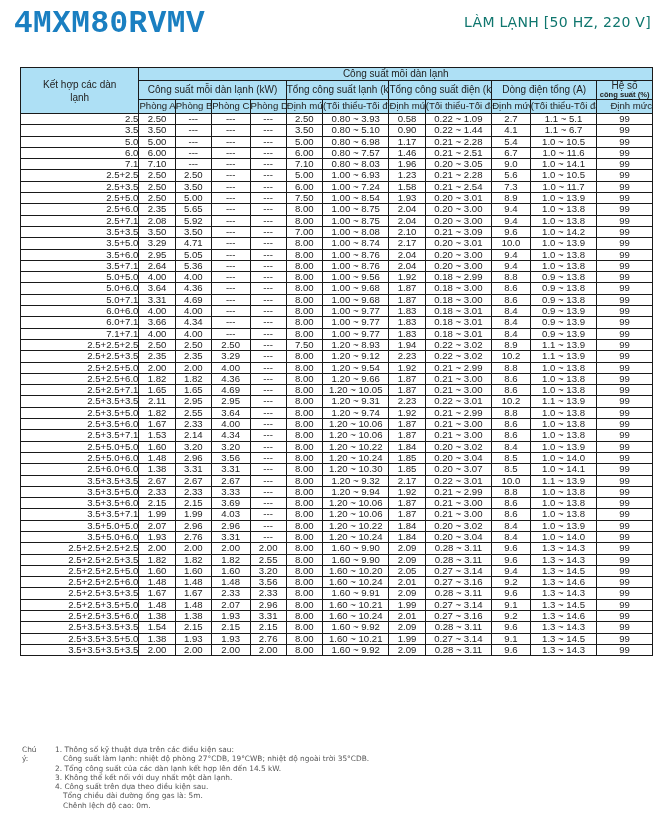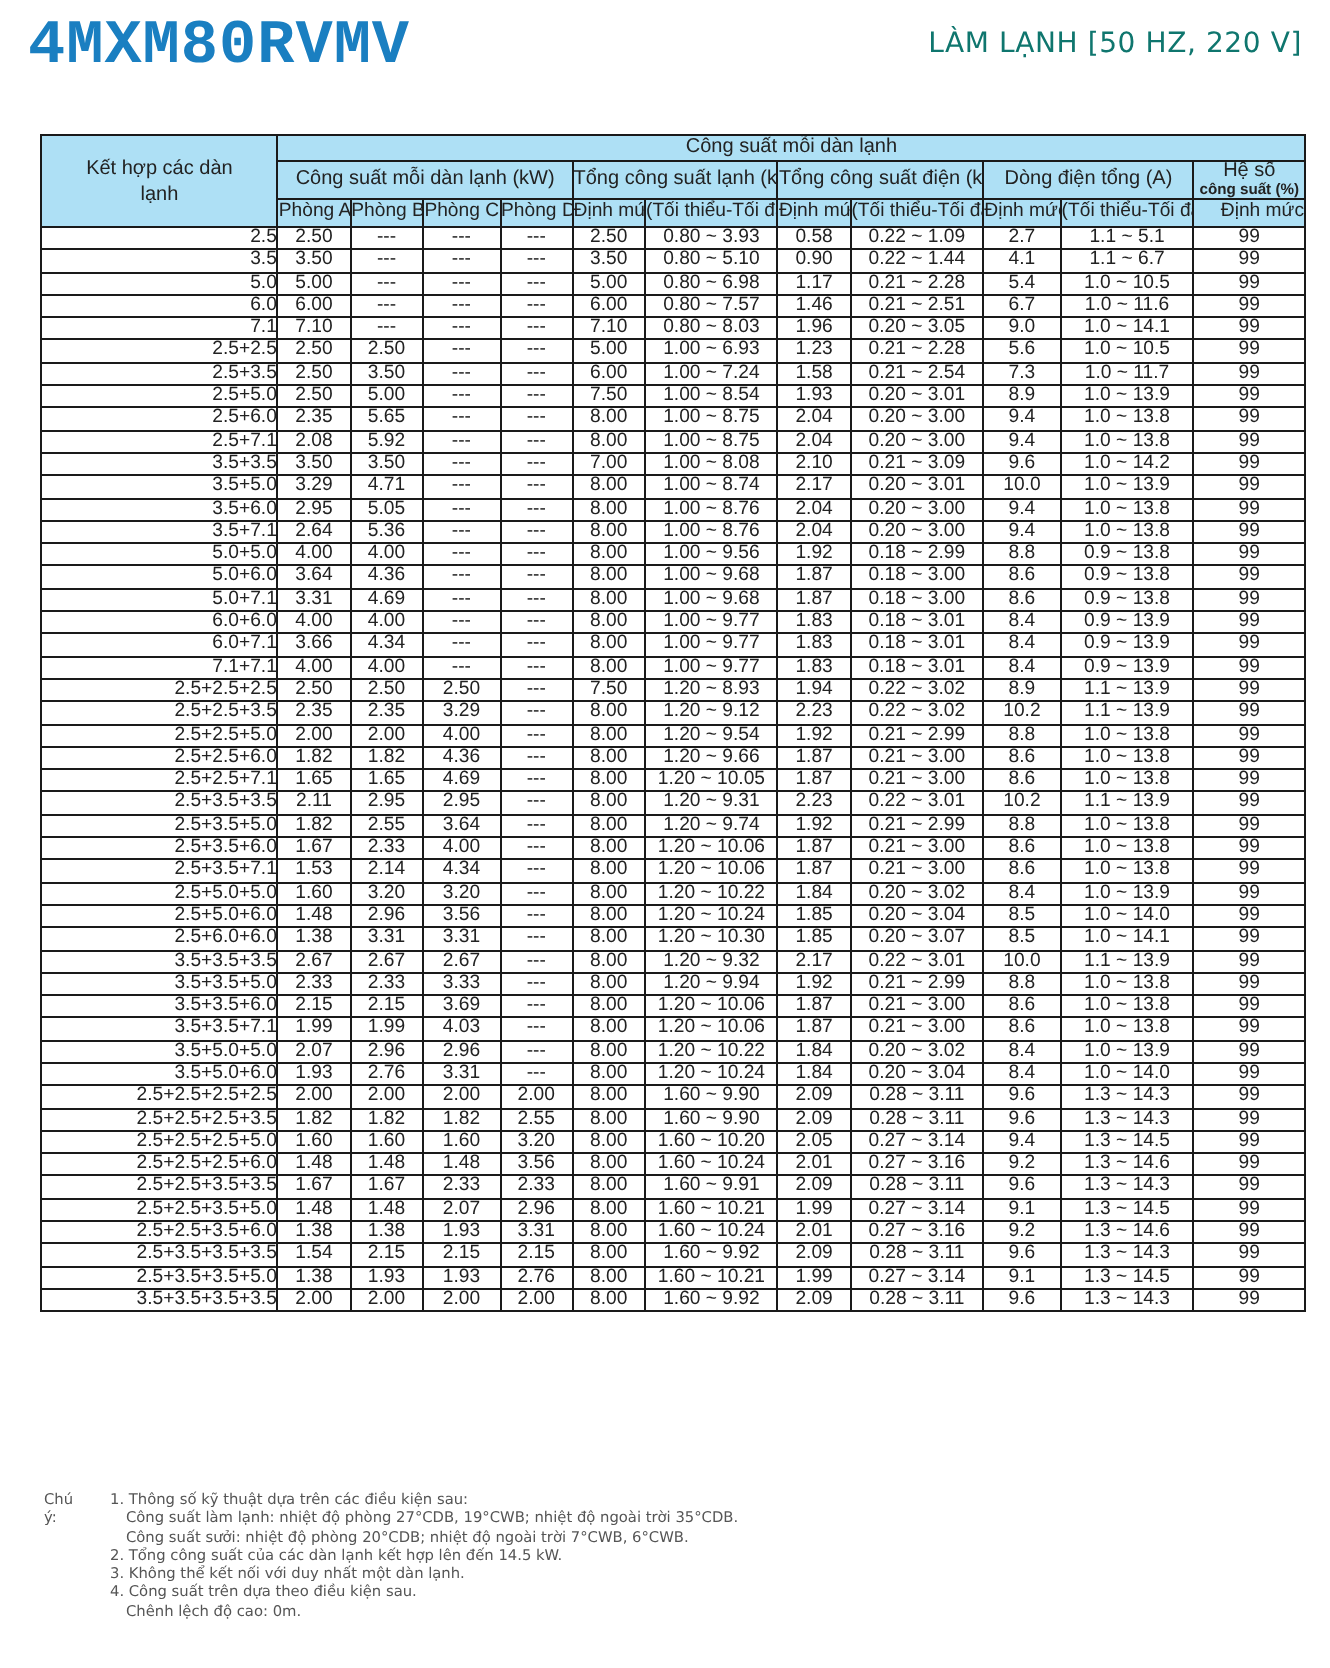--- a/index.html
+++ b/index.html
@@ -744,19 +744,19 @@
         <td>99</td>
       </tr>
     </tbody>
 </table>
 
 <div class="notes">
   <div class="label">Chú ý:</div>
   <div class="list">
     <div>1. Thông số kỹ thuật dựa trên các điều kiện sau:</div>
     <div class="sub">Công suất làm lạnh: nhiệt độ phòng 27°CDB, 19°CWB; nhiệt độ ngoài trời 35°CDB.</div>
-    <div class="sub">Công suất sưởi: nhiệt độ phòng 20°CDB; nhiệt độ ngoài trời 7°CWB, 6°CWB.</div>
     <div>2. Tổng công suất của các dàn lạnh kết hợp lên đến 14.5 kW.</div>
     <div>3. Không thể kết nối với duy nhất một dàn lạnh.</div>
     <div>4. Công suất trên dựa theo điều kiện sau.</div>
+    <div class="sub">Tổng chiều dài đường ống gas là: 5m.</div>
     <div class="sub">Chênh lệch độ cao: 0m.</div>
   </div>
 </div>
 
 </body></html>

